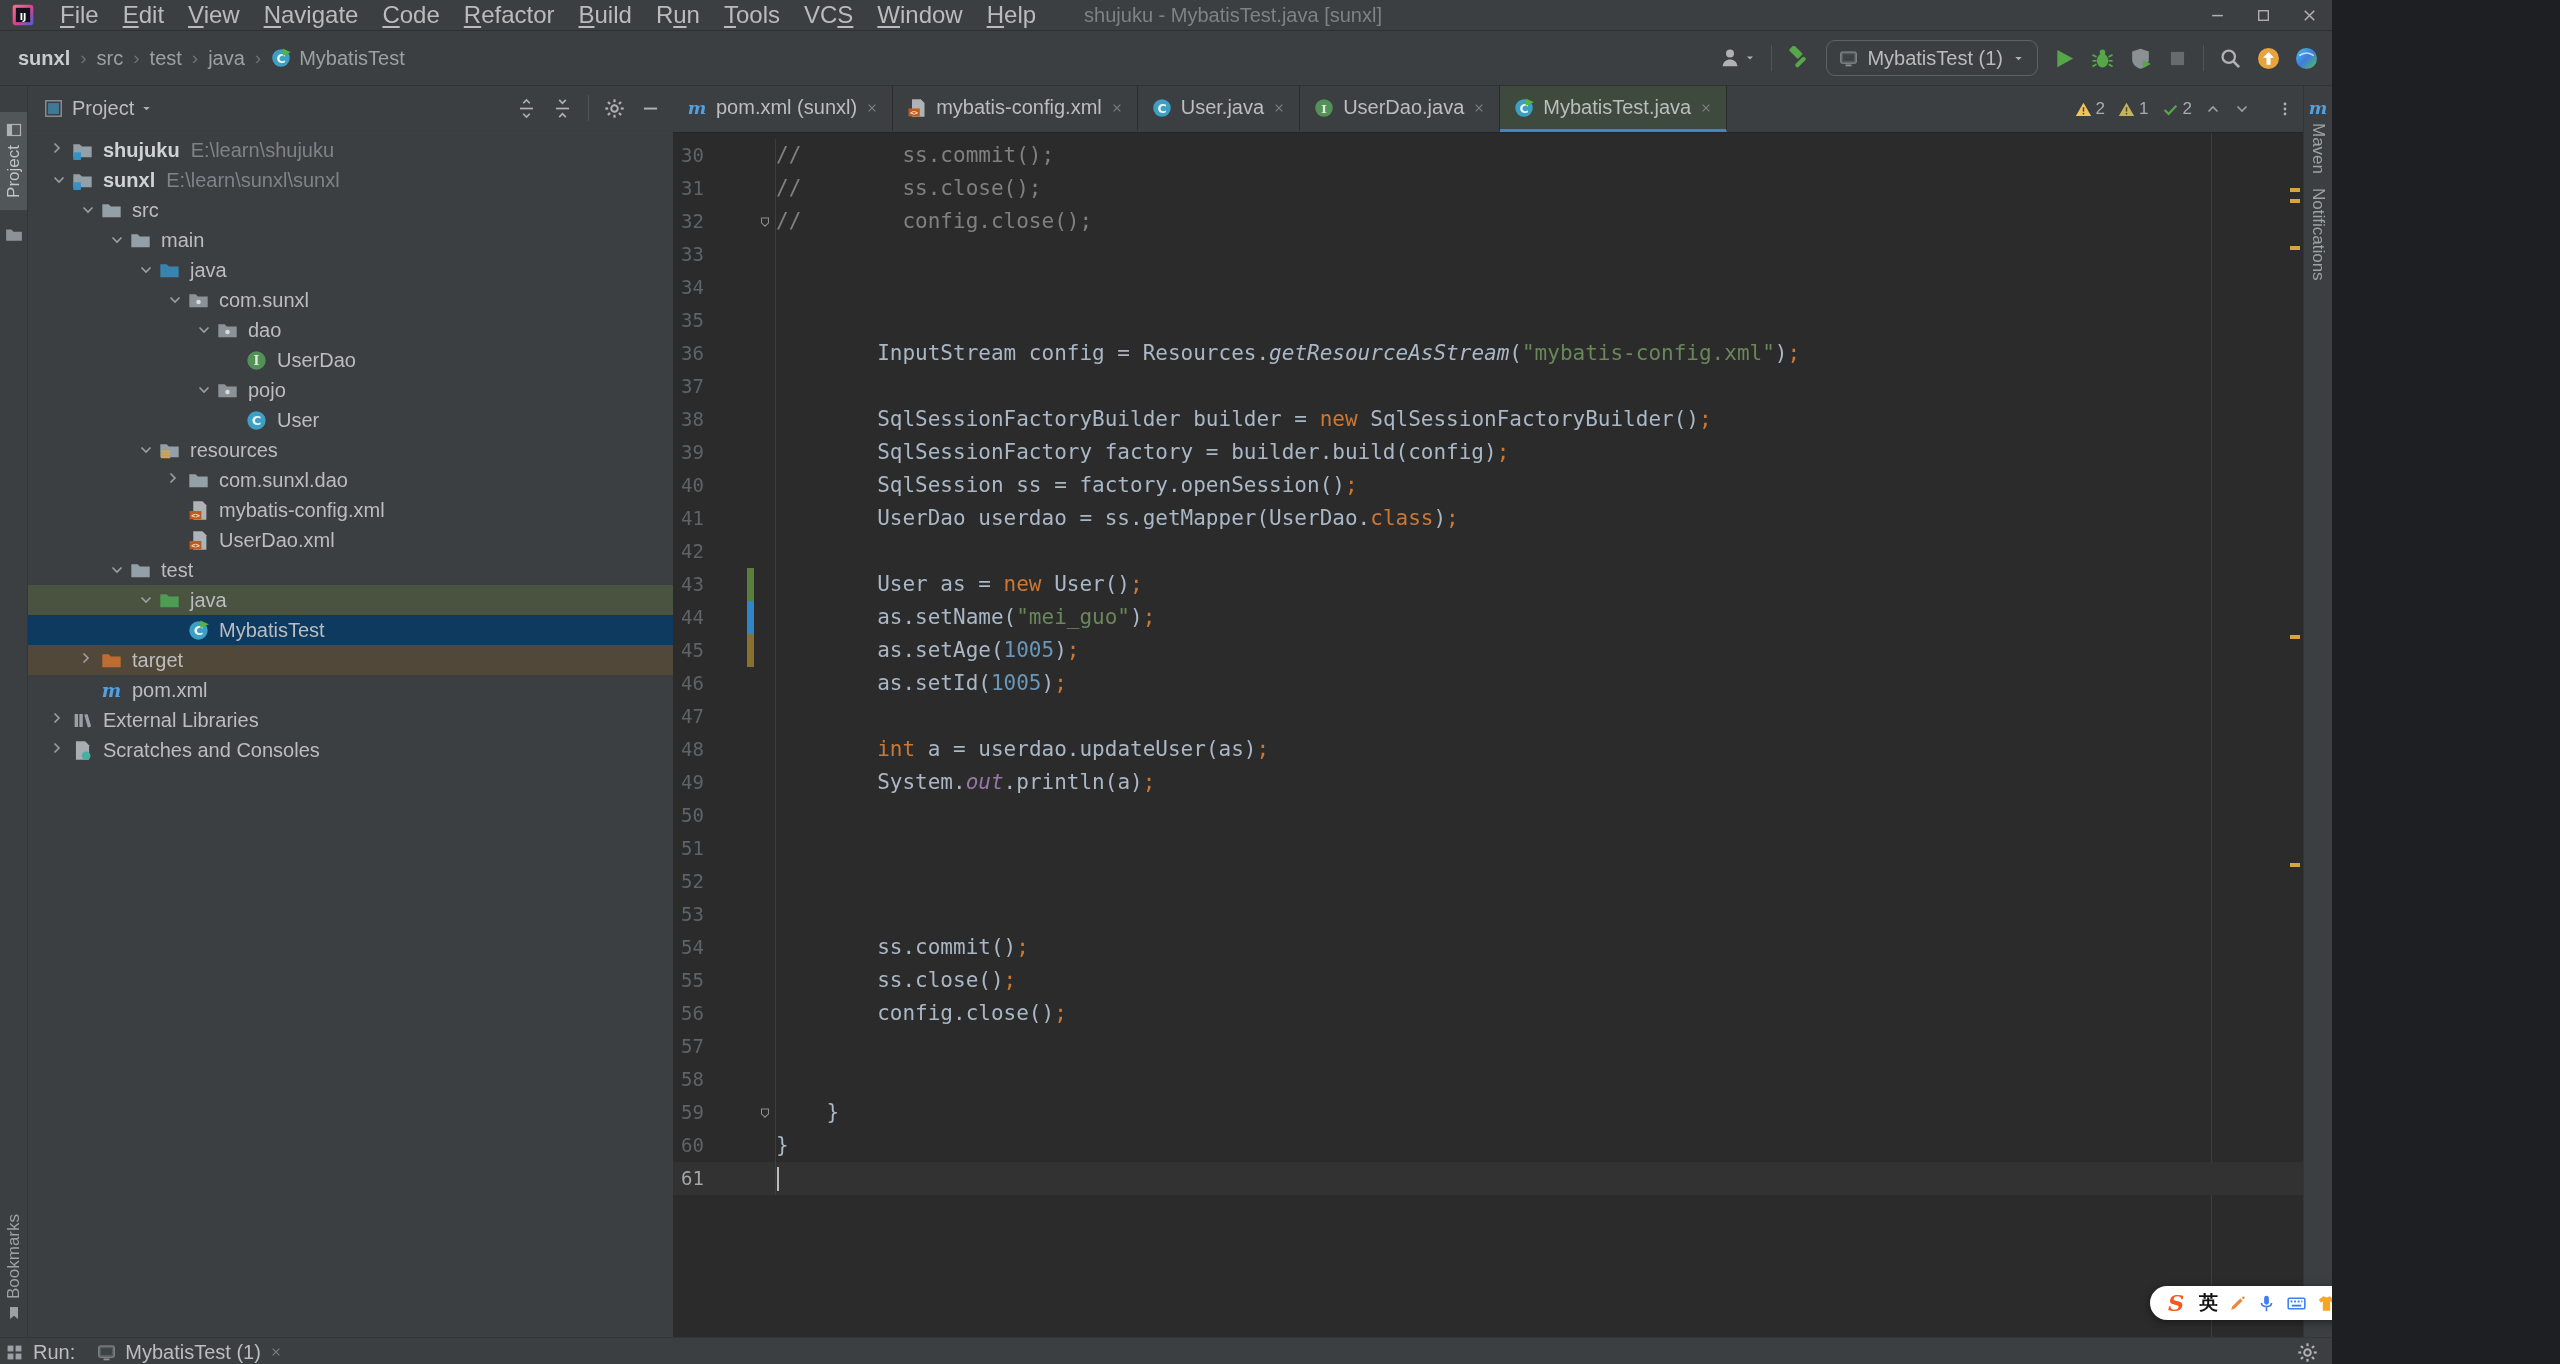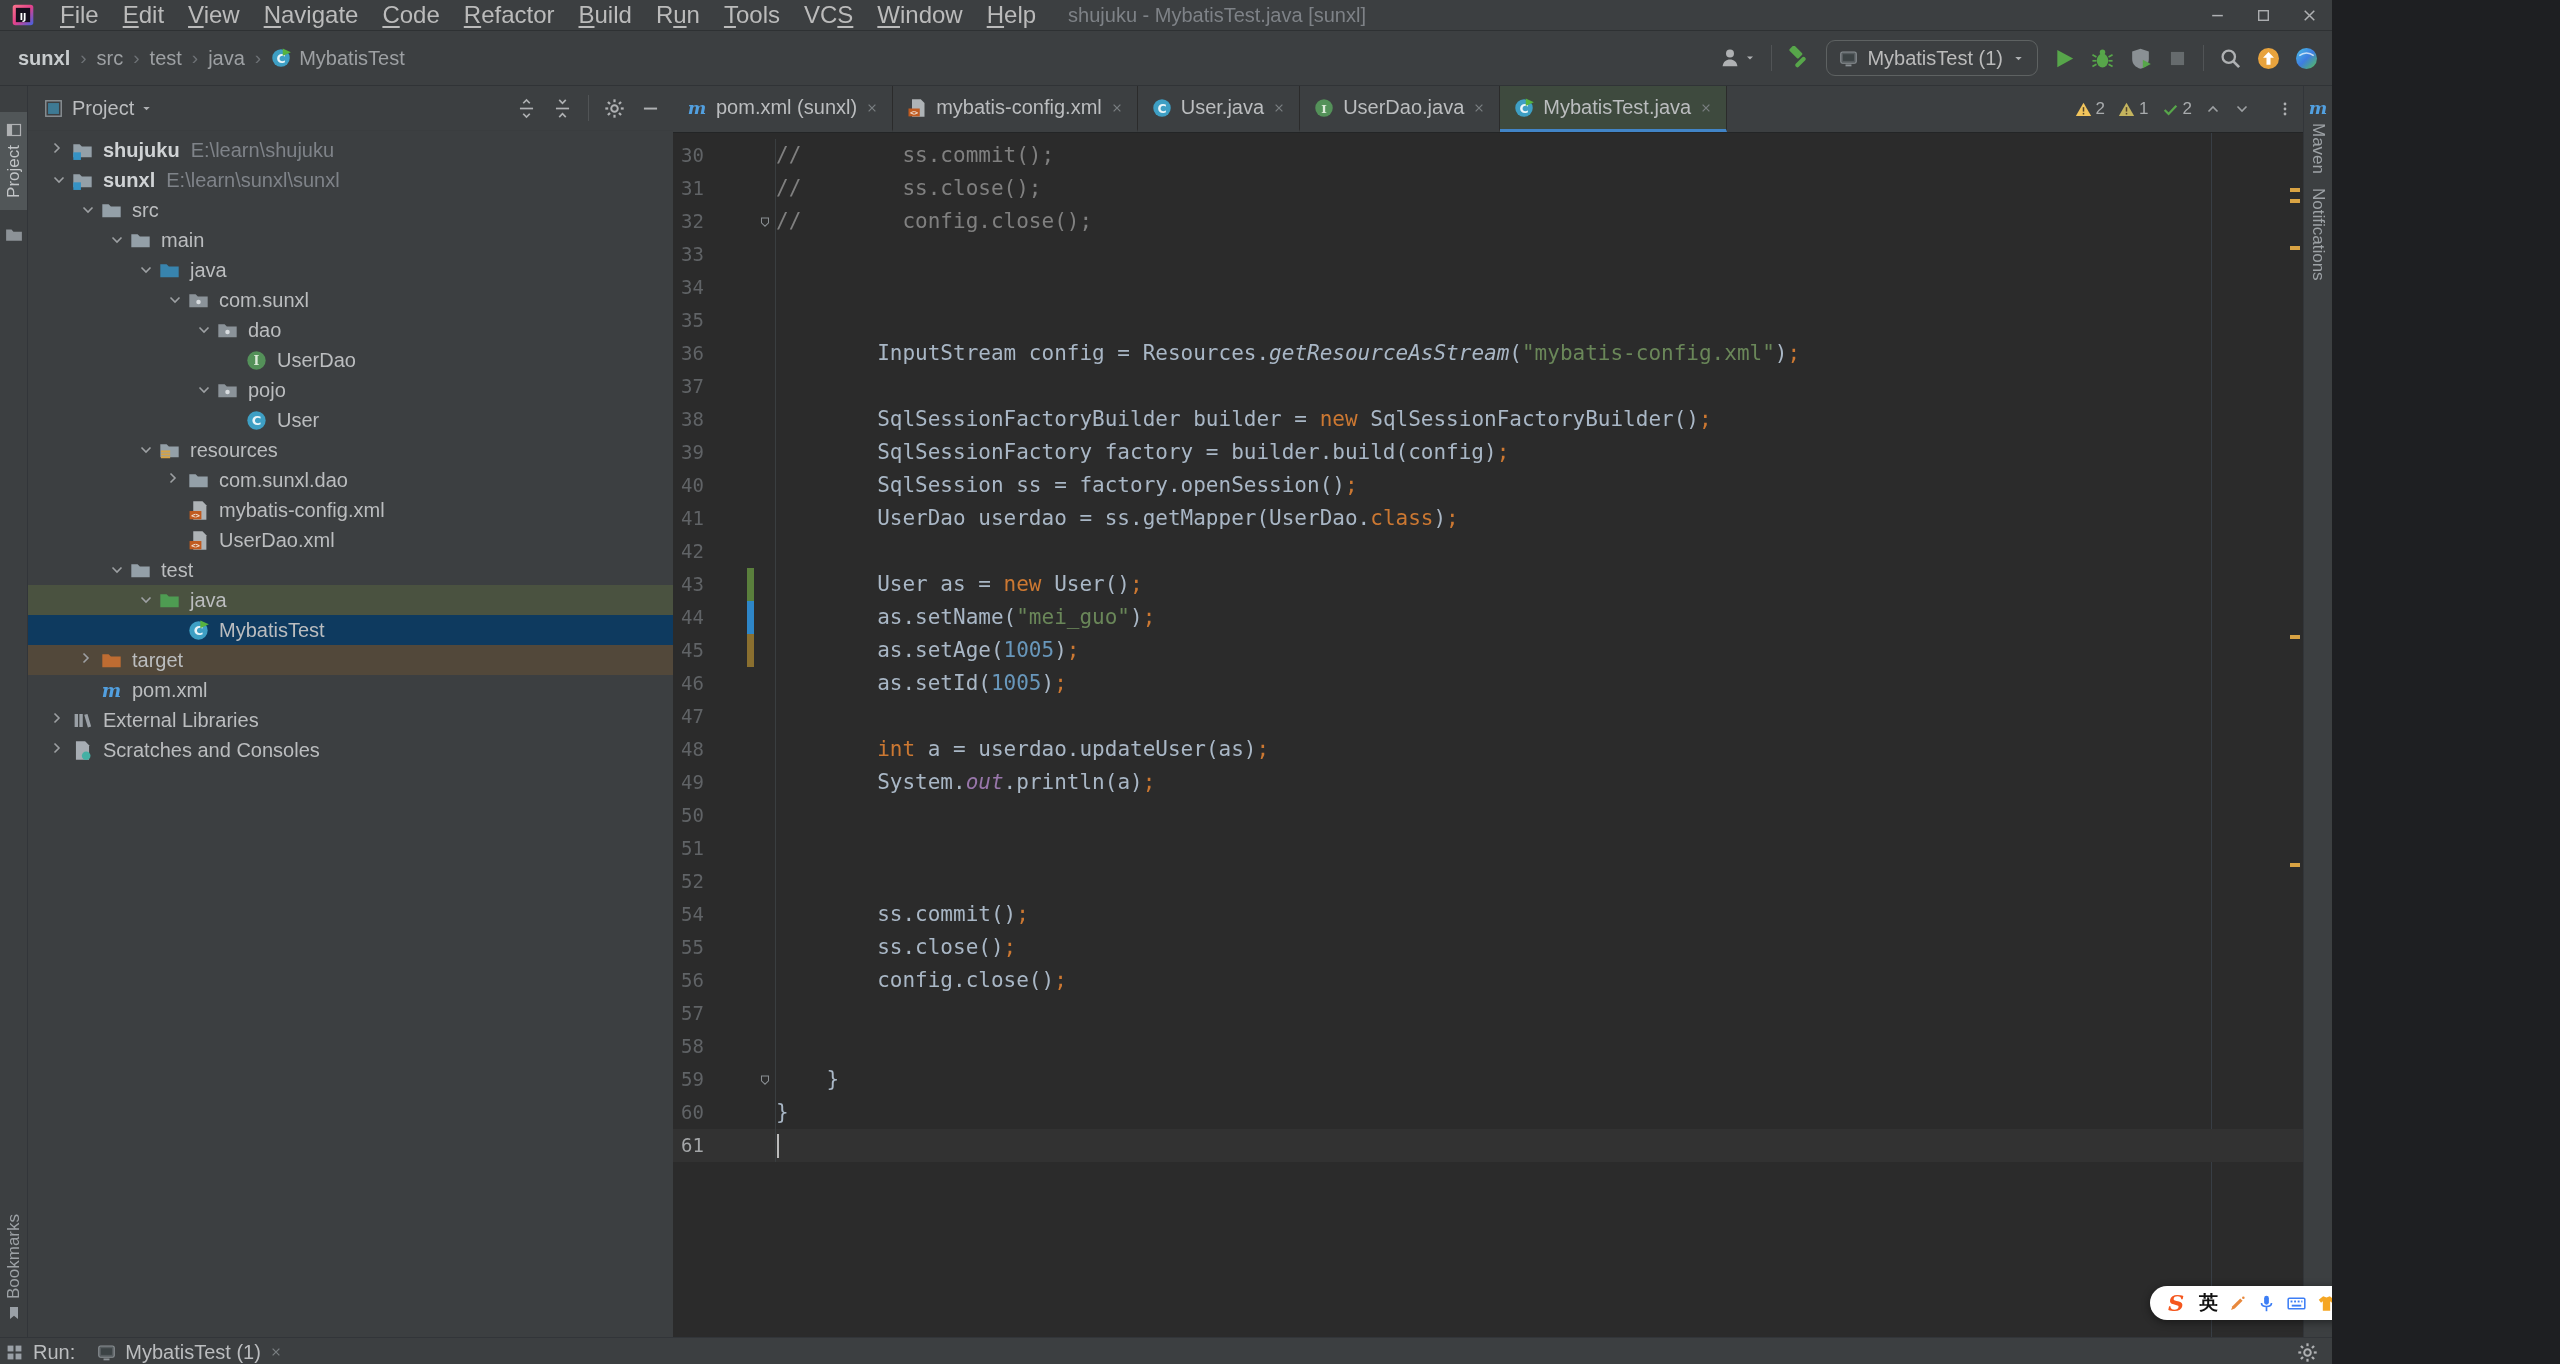--- a/index.html
+++ b/index.html
@@ -6,21 +6,21 @@
   #app{position:relative;width:2332px;height:1364px;background:#1d4ed8;
        font-family:"Liberation Sans",sans-serif;color:#BBBBBB;overflow:hidden;
        -webkit-font-smoothing:antialiased;}
   svg{display:block}
   
   #titlebar{height:30px;display:flex;align-items:center;background:#3C3F41;border-bottom:1px solid #2e3133;}
   #logo{margin:0 14px 0 12px;}
   #menubar{display:flex;align-items:center;}
   .menu-item{padding:0 12px;font-size:24px;color:#BBBBBB;cursor:default;line-height:30px;}
   .menu-item u{text-decoration:underline;text-underline-offset:3px;}
-  #win-title{margin-left:20px;font-size:20px;color:#7E8287;}
+  #win-title{margin-left:36px;font-size:20px;color:#7E8287;}
   #win-controls{margin-left:auto;display:flex;}
   .win-btn{width:46px;height:30px;display:flex;align-items:center;justify-content:center;}
   
   #navbar{height:54px;display:flex;align-items:center;background:#3C3F41;border-bottom:1px solid #303336;}
   #breadcrumbs{display:flex;align-items:center;gap:10px;padding-left:18px;font-size:20px;}
   .crumb{color:#9DA0A3;display:flex;align-items:center;gap:8px;}
   .crumb.bold{color:#C8CCCE;font-weight:bold;}
   .crumb-sep{color:#6E7276;font-size:19px;}
   #nav-toolbar{margin-left:auto;display:flex;align-items:center;gap:15px;padding-right:14px;}
   .tb-sep{width:1px;height:26px;background:#515456;}
@@ -927,20 +927,28 @@
             <div class="code-row">
               <div class="gutter">
                 <span class="lnum">52</span>
                 <span class="vcs"></span>
                 <span class="fold"></span>
               </div>
               <pre class="codetext"></pre>
             </div>
             <div class="code-row">
               <div class="gutter">
+                <span class="lnum">53</span>
+                <span class="vcs"></span>
+                <span class="fold"></span>
+              </div>
+              <pre class="codetext"></pre>
+            </div>
+            <div class="code-row">
+              <div class="gutter">
                 <span class="lnum">54</span>
                 <span class="vcs"></span>
                 <span class="fold"></span>
               </div>
               <pre class="codetext"><span class="tk-d">        ss.commit()</span><span class="tk-p">;</span></pre>
             </div>
             <div class="code-row">
               <div class="gutter">
                 <span class="lnum">55</span>
                 <span class="vcs"></span>

